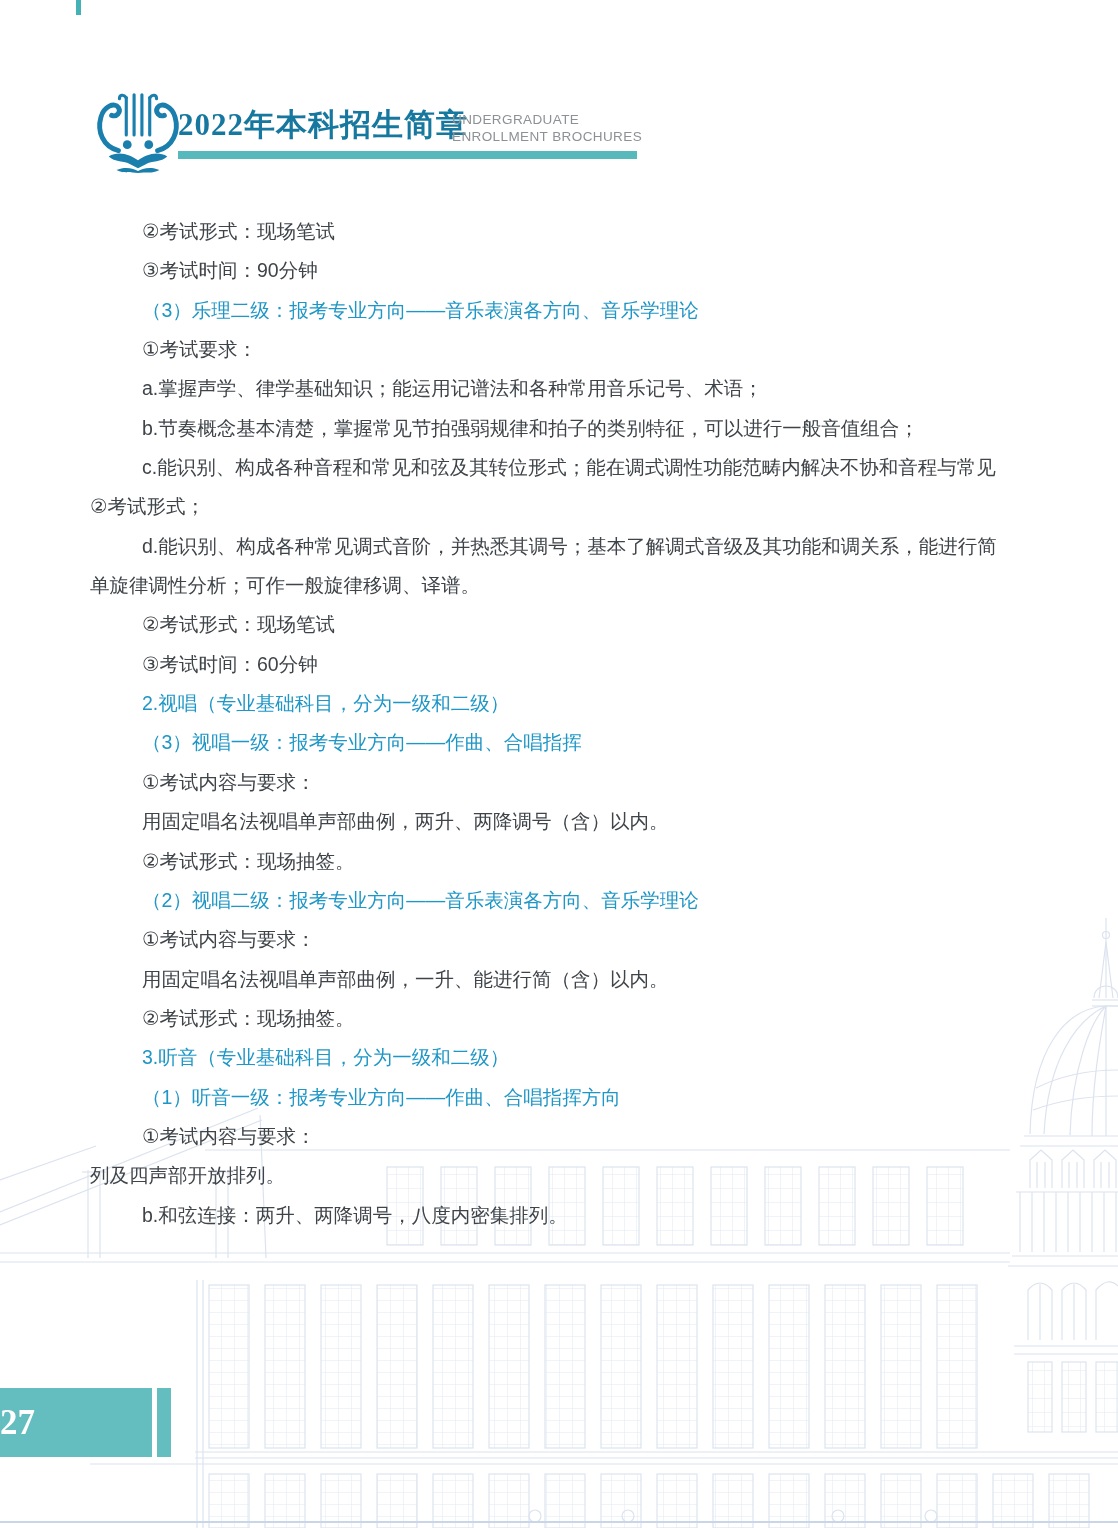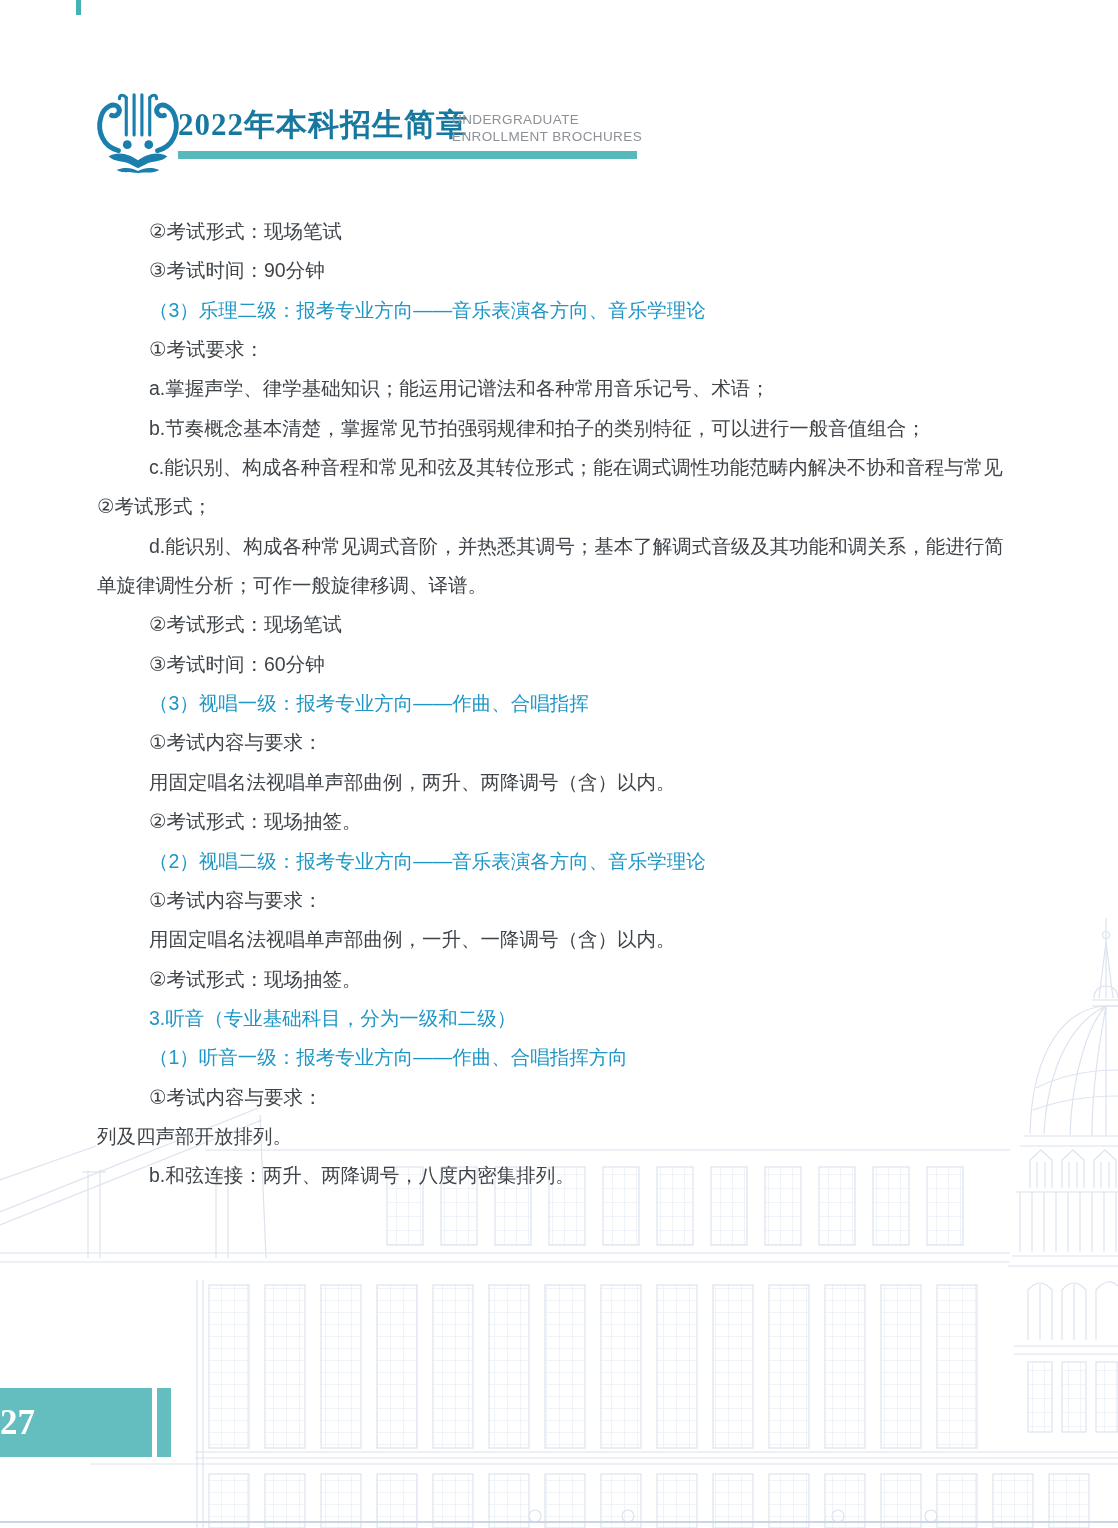--- a/index.html
+++ b/index.html
@@ -13,21 +13,21 @@
   .top-tick{position:absolute;left:76px;top:0;width:5px;height:15px;background:#43b1b6;z-index:2;}
   .logo{position:absolute;left:88px;top:88px;width:100px;height:86px;z-index:2;}
   .title{position:absolute;left:178px;top:104px;z-index:2;
          font-family:"Liberation Serif","DejaVu Serif",serif;font-weight:bold;
          font-size:31px;letter-spacing:1px;color:#17789f;white-space:nowrap;}
   .subtitle{position:absolute;left:452px;top:111px;z-index:2;color:#8d9196;
             font-size:13.5px;line-height:17px;letter-spacing:0.4px;white-space:nowrap;}
   .header-bar{position:absolute;left:178px;top:151px;width:459px;height:8px;background:#57b9bc;z-index:2;}
 
   
-  .content{position:absolute;left:97px;top:212px;width:915px;z-index:3;}
+  .content{position:absolute;left:90px;top:212px;width:915px;z-index:3;}
   .ln{line-height:39.35px;font-size:19.5px;color:#3f4449;white-space:nowrap;}
   .ind{padding-left:52px;}
   .hd{color:#1e96c6;font-weight:normal;}
 
   
   .pn-block{position:absolute;left:0;top:1388px;width:152px;height:69px;background:#64bdbf;z-index:2;}
   .pn-stripe{position:absolute;left:157px;top:1388px;width:14px;height:69px;background:#64bdbf;z-index:2;}
   .pn-num{position:absolute;left:0;top:1388px;width:136px;height:69px;line-height:69px;z-index:3;
           color:#ffffff;font-family:"Liberation Serif","DejaVu Serif",serif;
           font-weight:bold;font-size:35px;}
@@ -205,27 +205,28 @@
     <div class="ln ind hd">（3）乐理二级：报考专业方向——音乐表演各方向、音乐学理论</div>
     <div class="ln ind">①考试要求：</div>
     <div class="ln ind">a.掌握声学、律学基础知识；能运用记谱法和各种常用音乐记号、术语；</div>
     <div class="ln ind">b.节奏概念基本清楚，掌握常见节拍强弱规律和拍子的类别特征，可以进行一般音值组合；</div>
     <div class="ln ind">c.能识别、构成各种音程和常见和弦及其转位形式；能在调式调性功能范畴内解决不协和音程与常见</div>
     <div class="ln">②考试形式；</div>
     <div class="ln ind">d.能识别、构成各种常见调式音阶，并热悉其调号；基本了解调式音级及其功能和调关系，能进行简</div>
     <div class="ln">单旋律调性分析；可作一般旋律移调、译谱。</div>
     <div class="ln ind">②考试形式：现场笔试</div>
     <div class="ln ind">③考试时间：60分钟</div>
+    <div class="ln ind hd">2.视唱（专业基础科目，分为一级和二级）</div>
     <div class="ln ind hd">（3）视唱一级：报考专业方向——作曲、合唱指挥</div>
     <div class="ln ind">①考试内容与要求：</div>
     <div class="ln ind">用固定唱名法视唱单声部曲例，两升、两降调号（含）以内。</div>
     <div class="ln ind">②考试形式：现场抽签。</div>
     <div class="ln ind hd">（2）视唱二级：报考专业方向——音乐表演各方向、音乐学理论</div>
     <div class="ln ind">①考试内容与要求：</div>
-    <div class="ln ind">用固定唱名法视唱单声部曲例，一升、一降调号（含）以内。</div>
+    <div class="ln ind">用固定唱名法视唱单声部曲例，一升、能进行简（含）以内。</div>
     <div class="ln ind">②考试形式：现场抽签。</div>
     <div class="ln ind hd">3.听音（专业基础科目，分为一级和二级）</div>
     <div class="ln ind hd">（1）听音一级：报考专业方向——作曲、合唱指挥方向</div>
     <div class="ln ind">①考试内容与要求：</div>
     <div class="ln">列及四声部开放排列。</div>
     <div class="ln ind">b.和弦连接：两升、两降调号，八度内密集排列。</div>
   </div>
 
   <div class="pn-block"></div>
   <div class="pn-stripe"></div>

